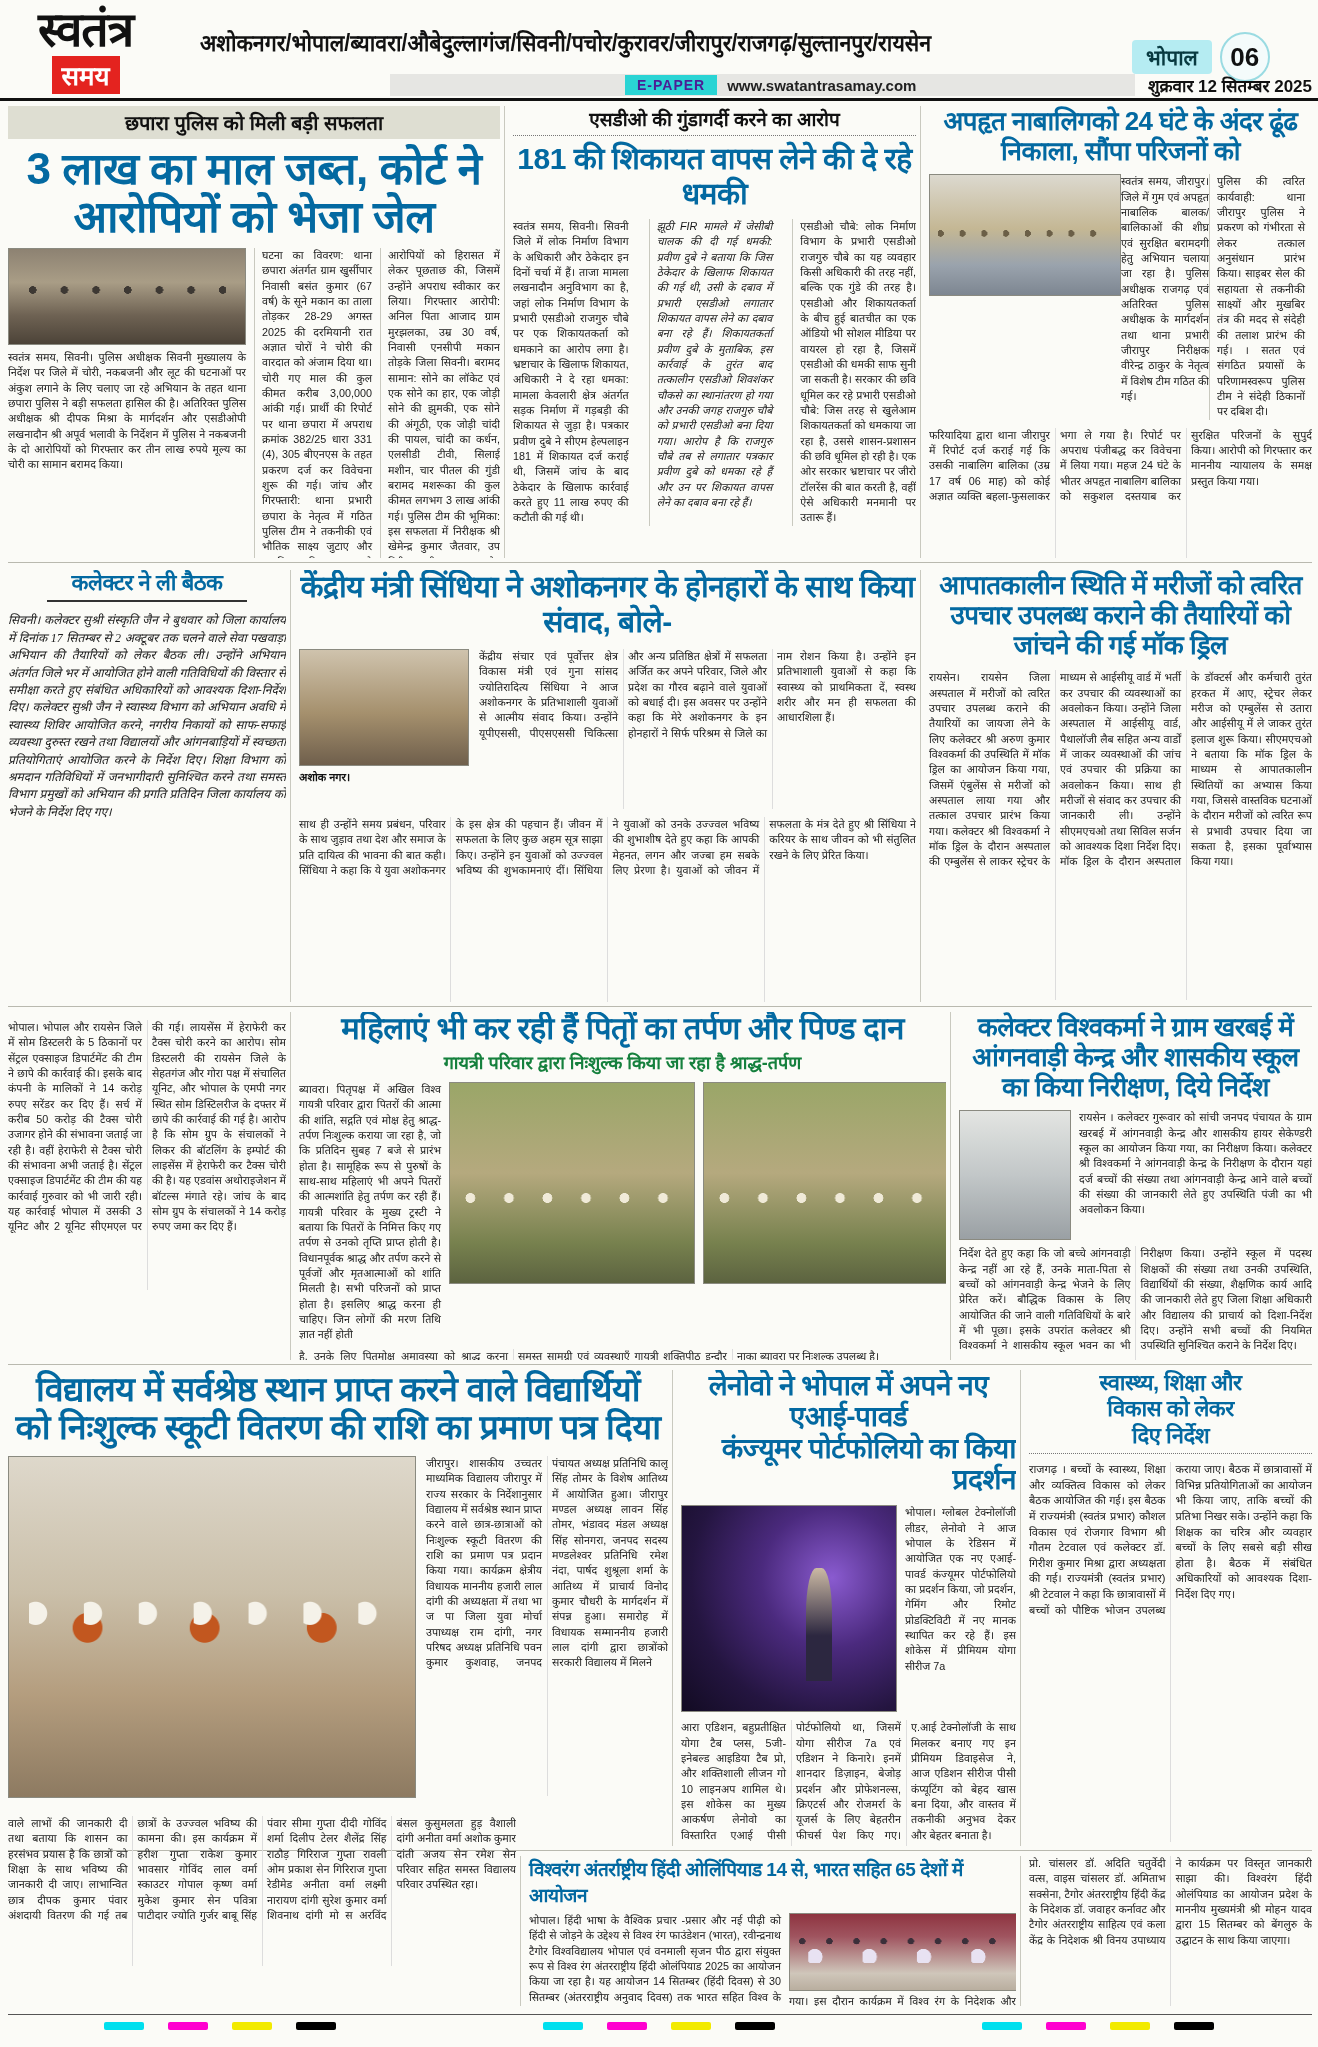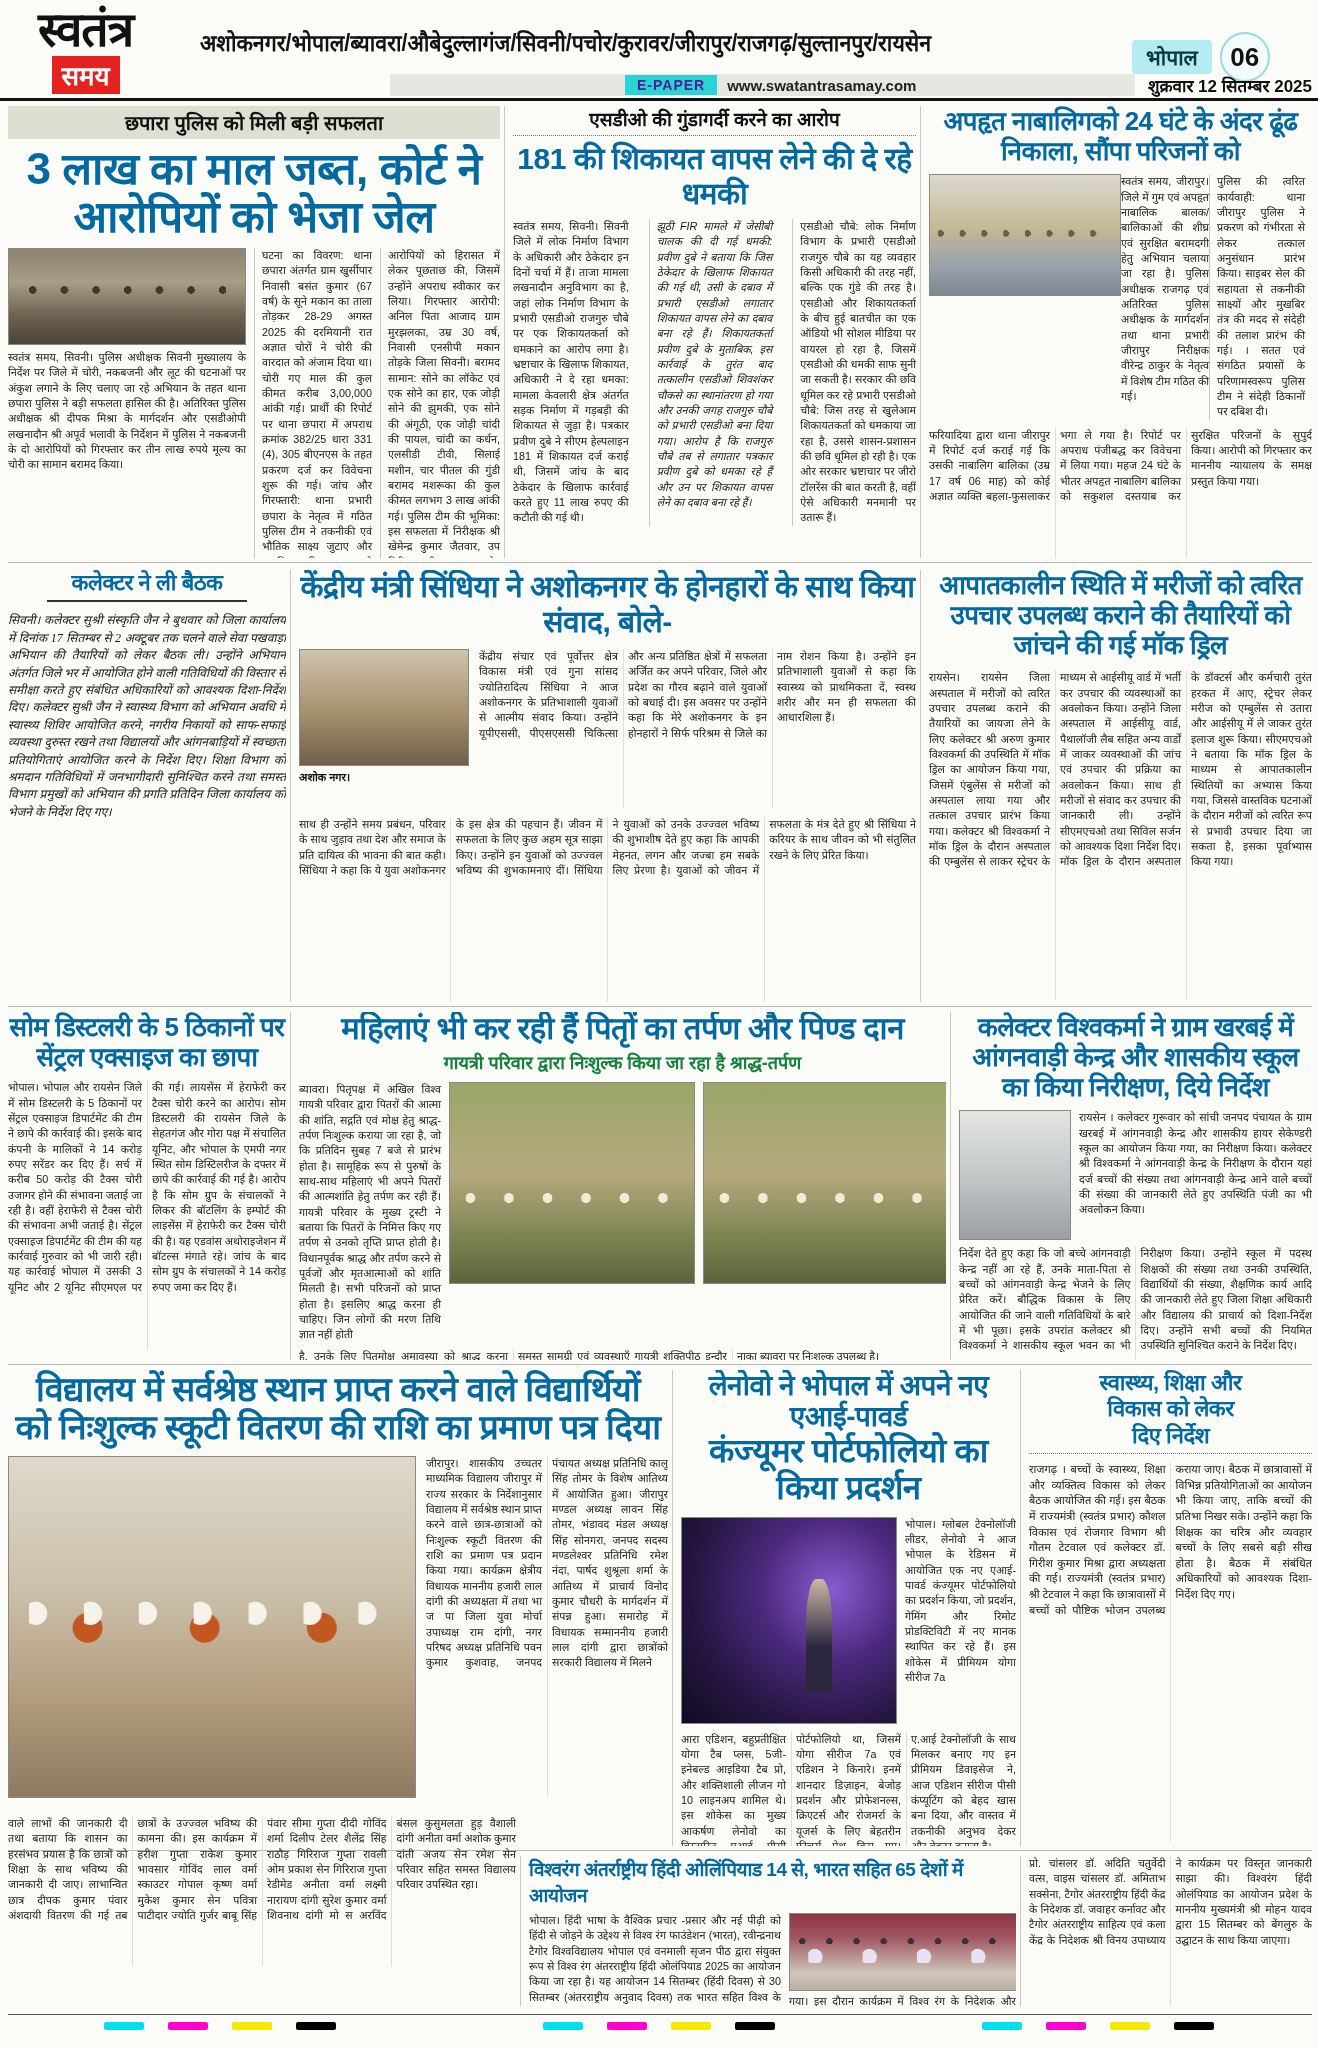--- a/index.html
+++ b/index.html
@@ -142,21 +142,20 @@
   </div>
 
   <div class="abs v-rule" style="left:920px;top:570px;width:392px;height:432px;padding-left:8px;overflow:hidden;">
     <div class="hl hl-md">आपातकालीन स्थिति में मरीजों को त्वरित उपचार उपलब्ध कराने की तैयारियों को जांचने की गई मॉक ड्रिल</div>
     <div class="body-txt cols3" style="margin-top:10px;height:330px;">रायसेन। रायसेन जिला अस्पताल में मरीजों को त्वरित उपचार उपलब्ध कराने की तैयारियों का जायजा लेने के लिए कलेक्टर श्री अरुण कुमार विश्वकर्मा की उपस्थिति में मॉक ड्रिल का आयोजन किया गया, जिसमें एंबुलेंस से मरीजों को अस्पताल लाया गया और तत्काल उपचार प्रारंभ किया गया। कलेक्टर श्री विश्वकर्मा ने मॉक ड्रिल के दौरान अस्पताल की एम्बुलेंस से लाकर स्ट्रेचर के माध्यम से आईसीयू वार्ड में भर्ती कर उपचार की व्यवस्थाओं का अवलोकन किया। उन्होंने जिला अस्पताल में आईसीयू वार्ड, पैथालॉजी लैब सहित अन्य वार्डों में जाकर व्यवस्थाओं की जांच एवं उपचार की प्रक्रिया का अवलोकन किया। साथ ही मरीजों से संवाद कर उपचार की जानकारी ली। उन्होंने सीएमएचओ तथा सिविल सर्जन को आवश्यक दिशा निर्देश दिए। मॉक ड्रिल के दौरान अस्पताल के डॉक्टर्स और कर्मचारी तुरंत हरकत में आए, स्ट्रेचर लेकर मरीज को एम्बुलेंस से उतारा और आईसीयू में ले जाकर तुरंत इलाज शुरू किया। सीएमएचओ ने बताया कि मॉक ड्रिल के माध्यम से आपातकालीन स्थितियों का अभ्यास किया गया, जिससे वास्तविक घटनाओं के दौरान मरीजों को त्वरित रूप से प्रभावी उपचार दिया जा सकता है, इसका पूर्वाभ्यास किया गया।</div>
   </div>
 
   <div class="abs sec-rule" style="left:8px;top:1006px;width:1304px;"></div>
 
   <div class="abs" style="left:8px;top:1012px;width:278px;height:348px;overflow:hidden;">
-    <div class="hl hl-md">सोम डिस्टलरी के 5 ठिकानों पर सेंट्रल एक्साइज का छापा</div>
     <div class="body-txt cols2" style="margin-top:8px;height:270px;">भोपाल। भोपाल और रायसेन जिले में सोम डिस्टलरी के 5 ठिकानों पर सेंट्रल एक्साइज डिपार्टमेंट की टीम ने छापे की कार्रवाई की। इसके बाद कंपनी के मालिकों ने 14 करोड़ रुपए सरेंडर कर दिए हैं। सर्च में करीब 50 करोड़ की टैक्स चोरी उजागर होने की संभावना जताई जा रही है। वहीं हेराफेरी से टैक्स चोरी की संभावना अभी जताई है। सेंट्रल एक्साइज डिपार्टमेंट की टीम की यह कार्रवाई गुरुवार को भी जारी रही। यह कार्रवाई भोपाल में उसकी 3 यूनिट और 2 यूनिट सीएमएल पर की गई। लायसेंस में हेराफेरी कर टैक्स चोरी करने का आरोप। सोम डिस्टलरी की रायसेन जिले के सेहतगंज और गोरा पक्ष में संचालित यूनिट, और भोपाल के एमपी नगर स्थित सोम डिस्टिलरीज के दफ्तर में छापे की कार्रवाई की गई है। आरोप है कि सोम ग्रुप के संचालकों ने लिकर की बॉटलिंग के इम्पोर्ट की लाइसेंस में हेराफेरी कर टैक्स चोरी की है। यह एडवांस अथोराइजेशन में बॉटल्स मंगाते रहे। जांच के बाद सोम ग्रुप के संचालकों ने 14 करोड़ रुपए जमा कर दिए हैं।</div>
   </div>
 
   <div class="abs v-rule" style="left:290px;top:1012px;width:656px;height:348px;padding-left:8px;overflow:hidden;">
     <div class="hl" style="font-size:31px;line-height:1.1;">महिलाएं भी कर रही हैं पितृों का तर्पण और पिण्ड दान</div>
     <div class="sub" style="margin-top:4px;">गायत्री परिवार द्वारा निःशुल्क किया जा रहा है श्राद्ध-तर्पण</div>
     <div style="display:flex;gap:8px;margin-top:8px;">
       <div class="body-txt" style="width:142px;flex:none;">ब्यावरा। पितृपक्ष में अखिल विश्व गायत्री परिवार द्वारा पितरों की आत्मा की शांति, सद्गति एवं मोक्ष हेतु श्राद्ध-तर्पण निःशुल्क कराया जा रहा है, जो कि प्रतिदिन सुबह 7 बजे से प्रारंभ होता है। सामूहिक रूप से पुरुषों के साथ-साथ महिलाएं भी अपने पितरों की आत्मशांति हेतु तर्पण कर रही हैं। गायत्री परिवार के मुख्य ट्रस्टी ने बताया कि पितरों के निमित्त किए गए तर्पण से उनको तृप्ति प्राप्त होती है। विधानपूर्वक श्राद्ध और तर्पण करने से पूर्वजों और मृतआत्माओं को शांति मिलती है। सभी परिजनों को प्राप्त होता है। इसलिए श्राद्ध करना ही चाहिए। जिन लोगों की मरण तिथि ज्ञात नहीं होती</div>
       <div class="photo ph-ritual" style="width:244px;height:200px;flex:none;"></div>
       <div class="photo ph-ritual" style="width:244px;height:200px;flex:none;"></div>
@@ -179,21 +178,21 @@
     <div class="hl" style="font-size:34px;line-height:1.12;">विद्यालय में सर्वश्रेष्ठ स्थान प्राप्त करने वाले विद्यार्थियों</div>
     <div class="hl" style="font-size:34px;line-height:1.12;">को निःशुल्क स्कूटी वितरण की राशि का प्रमाण पत्र दिया</div>
     <div style="display:flex;gap:10px;margin-top:10px;">
       <div class="photo ph-ceremony" style="width:406px;height:340px;flex:none;"></div>
       <div class="body-txt cols2" style="flex:1;height:340px;">जीरापुर। शासकीय उच्चतर माध्यमिक विद्यालय जीरापुर में राज्य सरकार के निर्देशानुसार विद्यालय में सर्वश्रेष्ठ स्थान प्राप्त करने वाले छात्र-छात्राओं को निःशुल्क स्कूटी वितरण की राशि का प्रमाण पत्र प्रदान किया गया। कार्यक्रम क्षेत्रीय विधायक माननीय हजारी लाल दांगी की अध्यक्षता में तथा भा ज पा जिला युवा मोर्चा उपाध्यक्ष राम दांगी, नगर परिषद अध्यक्ष प्रतिनिधि पवन कुमार कुशवाह, जनपद पंचायत अध्यक्ष प्रतिनिधि कालू सिंह तोमर के विशेष आतिथ्य में आयोजित हुआ। जीरापुर मण्डल अध्यक्ष लावन सिंह तोमर, भंडावद मंडल अध्यक्ष सिंह सोनगरा, जनपद सदस्य मण्डलेश्वर प्रतिनिधि रमेश नंदा, पार्षद शुश्रूला शर्मा के आतिथ्य में प्राचार्य विनोद कुमार चौधरी के मार्गदर्शन में संपन्न हुआ। समारोह में विधायक सम्माननीय हजारी लाल दांगी द्वारा छात्रोंको सरकारी विद्यालय में मिलने</div>
     </div>
   </div>
 
   <div class="abs v-rule" style="left:672px;top:1370px;width:344px;height:476px;padding-left:8px;overflow:hidden;">
     <div class="hl" style="font-size:28px;line-height:1.12;">लेनोवो ने भोपाल में अपने नए एआई-पावर्ड</div>
-    <div class="hl" style="font-size:33px;line-height:1.12;">कंज्यूमर पोर्टफोलियो का किया प्रदर्शन</div>
+    <div class="hl" style="font-size:28px;line-height:1.12;text-align:right;">कंज्यूमर पोर्टफोलियो का किया प्रदर्शन</div>
     <div style="display:flex;gap:8px;margin-top:10px;">
       <div class="photo ph-stage" style="width:214px;height:205px;flex:none;"></div>
       <div class="body-txt" style="flex:1;">भोपाल। ग्लोबल टेक्नोलॉजी लीडर, लेनोवो ने आज भोपाल के रेडिसन में आयोजित एक नए एआई-पावर्ड कंज्यूमर पोर्टफोलियो का प्रदर्शन किया, जो प्रदर्शन, गेमिंग और रिमोट प्रोडक्टिविटी में नए मानक स्थापित कर रहे हैं। इस शोकेस में प्रीमियम योगा सीरीज 7a</div>
     </div>
     <div class="body-txt cols3" style="margin-top:8px;height:200px;">आरा एडिशन, बहुप्रतीक्षित योगा टैब प्लस, 5जी-इनेबल्ड आइडिया टैब प्रो, और शक्तिशाली लीजन गो 10 लाइनअप शामिल थे। इस शोकेस का मुख्य आकर्षण लेनोवो का विस्तारित एआई पीसी पोर्टफोलियो था, जिसमें योगा सीरीज 7a एवं एडिशन ने किनारे। इनमें शानदार डिज़ाइन, बेजोड़ प्रदर्शन और प्रोफेशनल्स, क्रिएटर्स और रोजमर्रा के यूजर्स के लिए बेहतरीन फीचर्स पेश किए गए। ए.आई टेक्नोलॉजी के साथ मिलकर बनाए गए इन प्रीमियम डिवाइसेज ने, आज एडिशन सीरीज पीसी कंप्यूटिंग को बेहद खास बना दिया, और वास्तव में तकनीकी अनुभव देकर और बेहतर बनाता है।</div>
   </div>
 
   <div class="abs v-rule" style="left:1020px;top:1370px;width:292px;height:476px;padding-left:8px;overflow:hidden;">
     <div class="hl hl-sm">स्वास्थ्य, शिक्षा और</div>
     <div class="hl hl-sm">विकास को लेकर</div>

